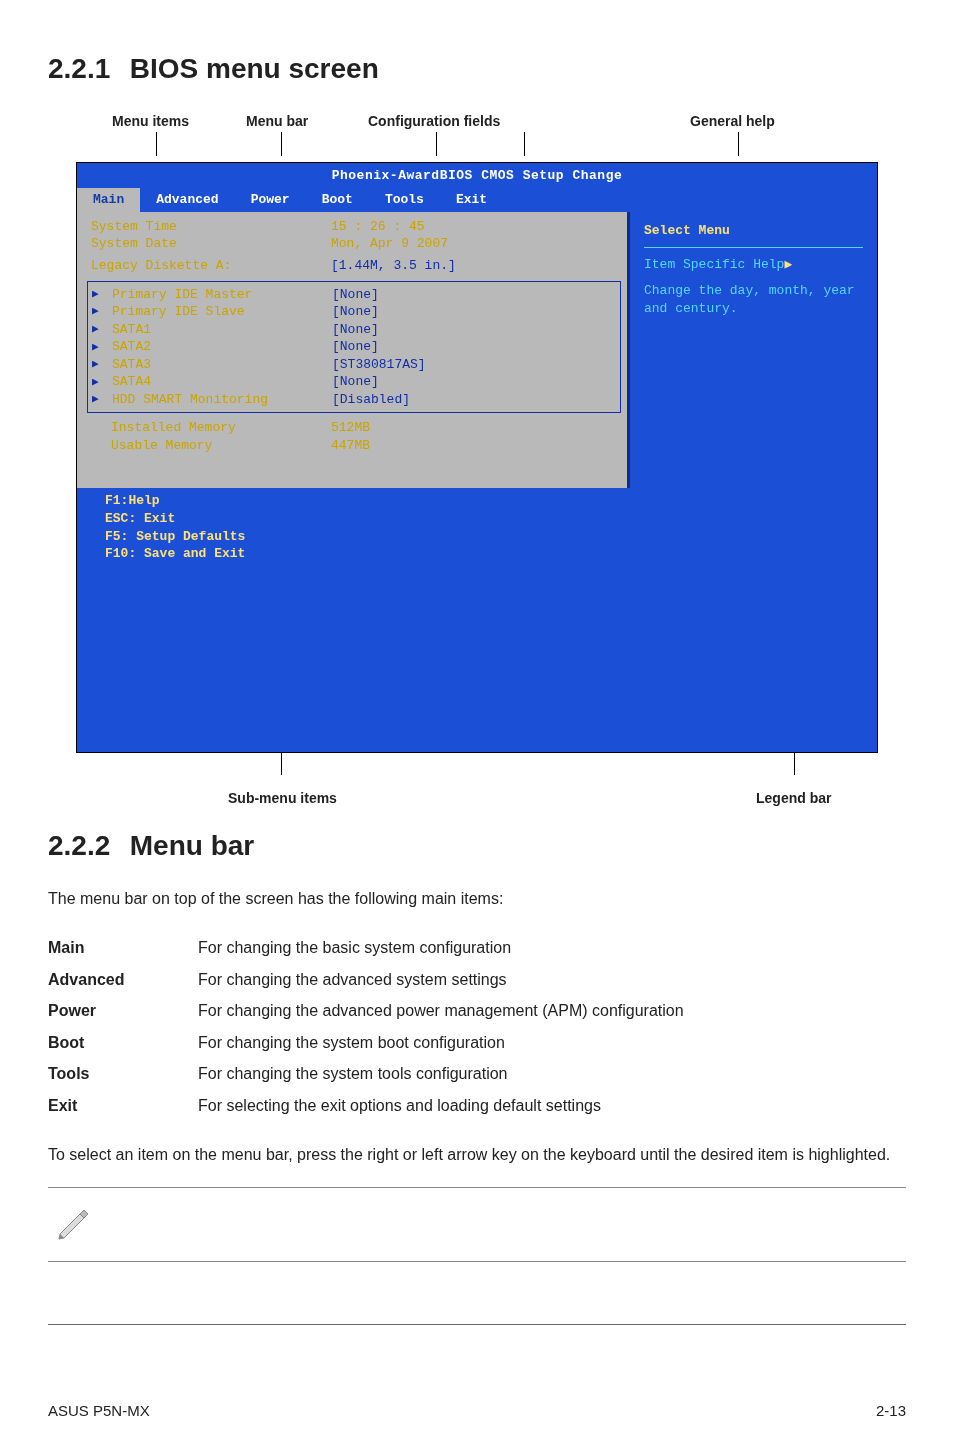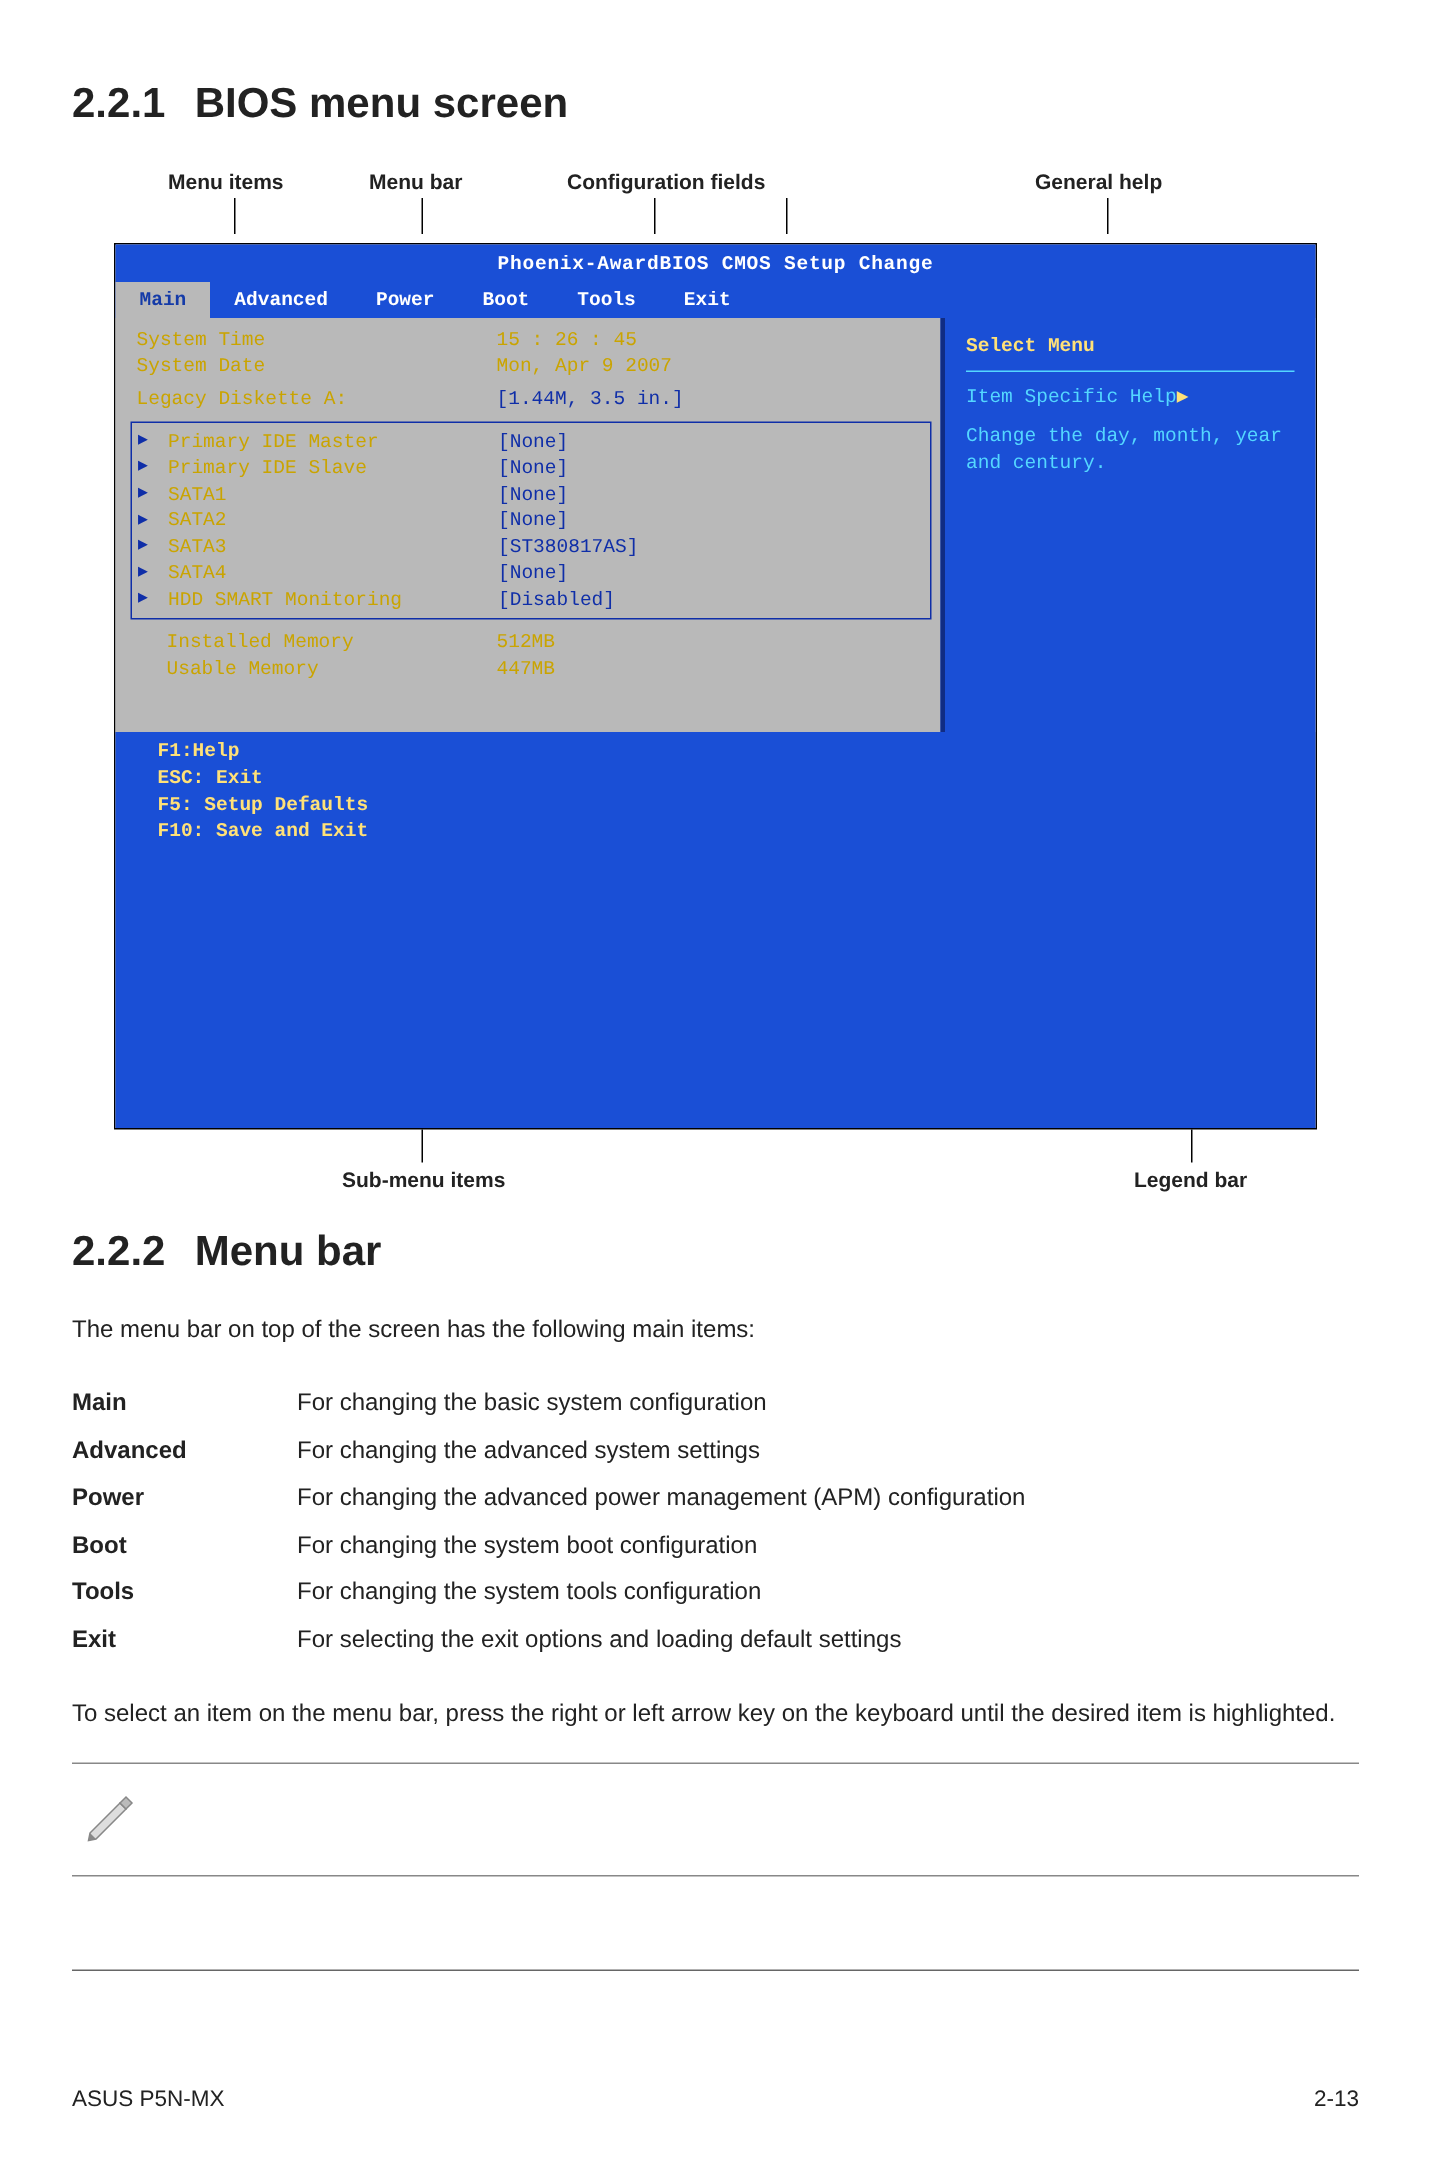--- a/index.html
+++ b/index.html
@@ -14,21 +14,21 @@
     line-height: 1.35;
   }
   h2.section { font-size: 28px; font-weight: bold; margin: 14px 0 24px 0; }
   .sect-num { display:inline-block; width:74px; }
 
   
   .callouts-top { position: relative; width: 802px; margin: 0 auto 2px auto; font-weight: bold; font-size: 14px; height: 18px; }
   .callouts-top span { position:absolute; }
   #ct-menuitems { left: 36px; }
   #ct-menubar   { left: 170px; }
-  #ct-config    { left: 302px; }
+  #ct-config    { left: 292px; }
   #ct-general   { left: 614px; }
 
   .ticks-top { position: relative; width: 802px; margin: 0 auto; height: 30px; }
   .ticks-top .t { position:absolute; width:1px; height:24px; background:#000; }
   #tk-menuitems { left: 80px; }
   #tk-menubar   { left: 205px; }
   #tk-config1   { left: 360px; }
   #tk-config2   { left: 448px; }
   #tk-general   { left: 662px; }
 
@@ -103,21 +103,21 @@
   }
   .bios-foot .col { flex:1; white-space:pre; }
   .bios-foot .yellow { color:#ffe178; }
   .bios-foot .r { text-align:left; flex:0 0 220px; }
 
   
   .ticks-bot { position:relative; width:802px; margin:0 auto; height:24px; }
   .ticks-bot .t { position:absolute; width:1px; height:22px; background:#000; }
   #tb-sub { left:205px; }
   #tb-leg { left:718px; }
-  .callouts-bot { position:relative; width:802px; margin:0 auto 20px auto; height:18px; font-weight:bold; font-size:14px; }
+  .callouts-bot { position:relative; width:802px; margin:12px auto 20px auto; height:18px; font-weight:bold; font-size:14px; }
   .callouts-bot span { position:absolute; }
   #cb-sub { left:152px; }
   #cb-leg { left:680px; }
 
   
   p.body { margin:22px 0; font-size:16px; }
   table.defs { border-collapse:collapse; margin:8px 0 18px 0; }
   table.defs td { vertical-align:top; padding:5px 12px 5px 0; font-size:16px; }
   table.defs td.key { font-weight:bold; width:150px; }
 

